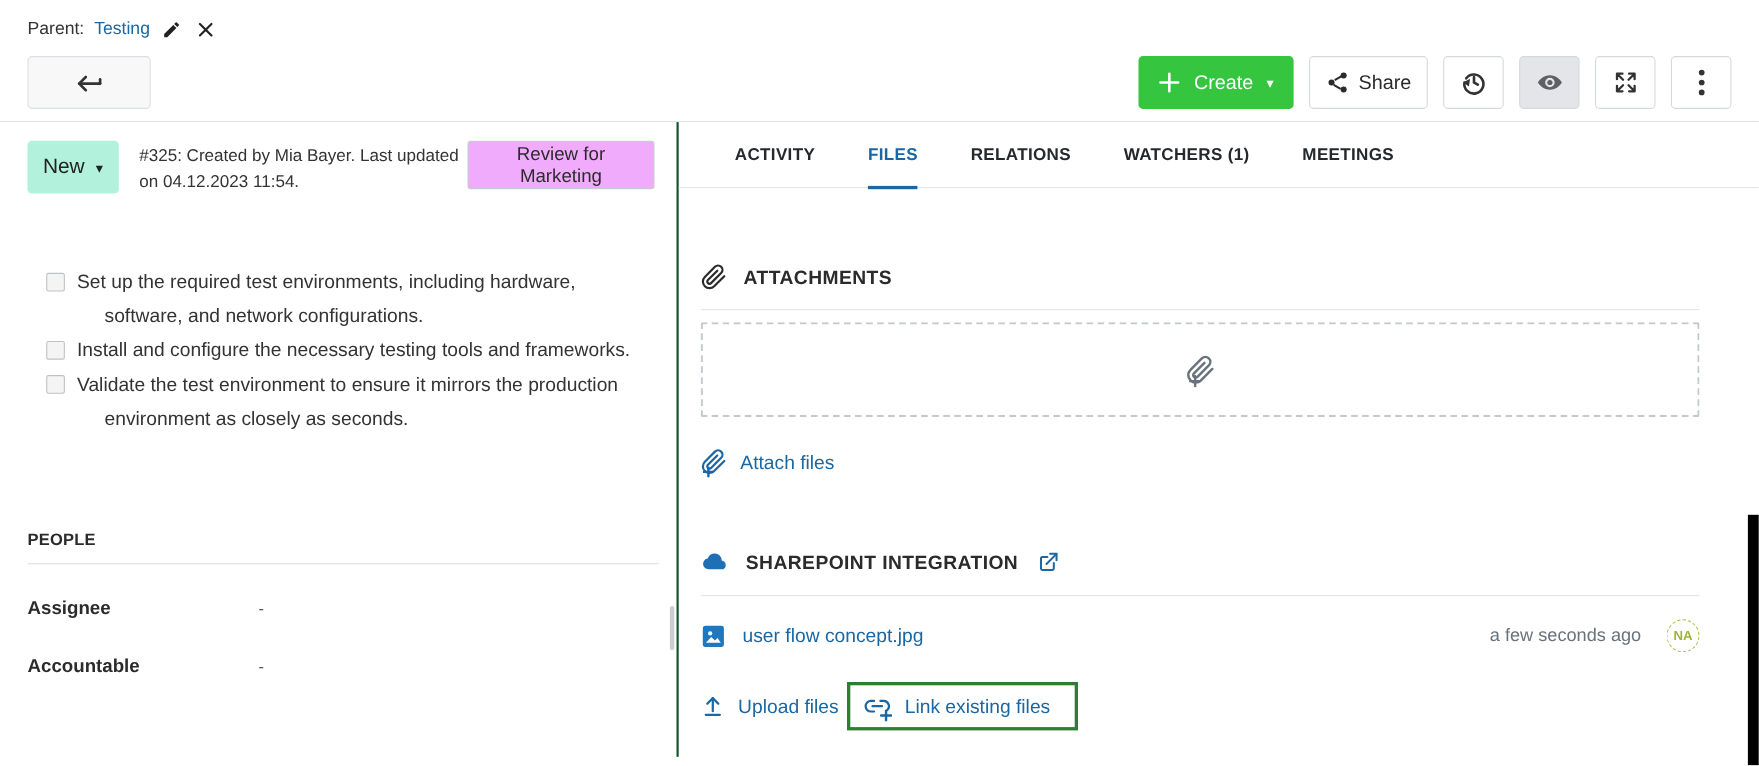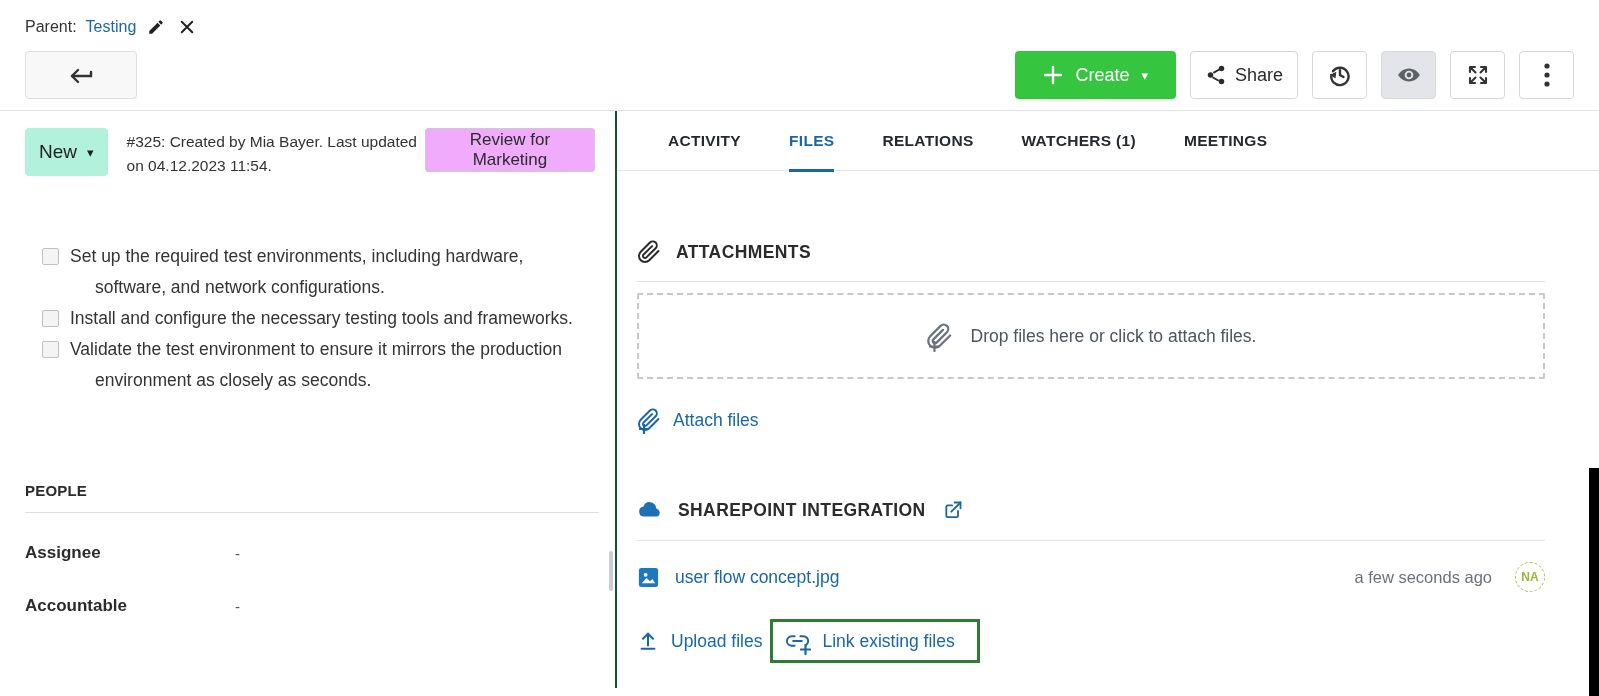--- a/index.html
+++ b/index.html
@@ -11,21 +11,21 @@
   .parent-label{color:#333;}
   .parent-link{color:#1a67a3;cursor:pointer;}
   .mini-icon{display:inline-flex;align-items:center;justify-content:center;width:22px;height:22px;color:#222;cursor:pointer;}
 
   .header-row{display:flex;align-items:center;padding:12px 25px 0 25px;height:62px;}
   .back-btn{width:112px;height:48px;background:#f8f8f8;border:1px solid #dcdfe2;border-radius:4px;display:flex;align-items:center;justify-content:center;color:#333;cursor:pointer;}
   .title-wrap{display:flex;align-items:baseline;gap:14px;margin-left:47px;white-space:nowrap;}
   .type-label{font-size:23px;font-weight:700;color:#0f9d70;letter-spacing:.5px;}
   .page-title{font-size:23px;font-weight:700;color:#2b2b2b;}
   .header-actions{margin-left:auto;display:flex;align-items:center;gap:14px;}
-  .create-btn{display:flex;align-items:center;gap:12px;height:48px;padding:0 28px;background:#35c53f;border:none;border-radius:4px;color:#fff;font-size:18px;cursor:pointer;}
+  .create-btn{display:flex;align-items:center;gap:12px;height:48px;padding:0 18px;background:#35c53f;border:none;border-radius:4px;color:#fff;font-size:18px;cursor:pointer;}
   .share-btn{display:flex;align-items:center;gap:8px;height:48px;padding:0 14px;background:#fff;border:1px solid #d6d9dc;border-radius:4px;color:#2b2b2b;font-size:18px;cursor:pointer;}
   .icon-btn{width:55px;height:48px;display:flex;align-items:center;justify-content:center;background:#fff;border:1px solid #d6d9dc;border-radius:4px;color:#333;cursor:pointer;}
   .icon-btn.active{background:#e3e5e8;color:#5d6166;}
   .top-divider{border:none;border-top:1px solid #dfe5ea;margin:10px 0 0 0;}
 
   
   .content{display:flex;height:577px;}
   .left-panel{width:617px;border-right:2px solid #14532d;position:relative;}
   .right-panel{flex:1;position:relative;}
 
@@ -238,21 +238,20 @@
 
         <div class="dropzone">
           <span style="position:relative;">
             <svg width="27" height="27" viewBox="0 0 24 24" fill="none" stroke="currentColor" stroke-width="2" stroke-linecap="round" stroke-linejoin="round">
                 <path d="M21.44 11.05l-9.19 9.19a6 6 0 0 1-8.49-8.49l9.19-9.19a4 4 0 0 1 5.66 5.66l-9.2 9.19a2 2 0 0 1-2.83-2.83l8.49-8.48"></path>
               </svg>
             <svg width="11" height="11" viewBox="0 0 12 12" style="position:absolute;left:3px;bottom:-2px;" fill="none" stroke="currentColor" stroke-width="2.4" stroke-linecap="round">
                 <path d="M6 1v10M1 6h10"></path>
               </svg>
           </span>
-          <span class="dropzone-text">Drop files here or click to attach files.</span>
         </div>
 
         <div class="link-line attach-link">
           <span style="position:relative;">
             <svg width="24" height="24" viewBox="0 0 24 24" fill="none" stroke="currentColor" stroke-width="2" stroke-linecap="round" stroke-linejoin="round">
                 <path d="M21.44 11.05l-9.19 9.19a6 6 0 0 1-8.49-8.49l9.19-9.19a4 4 0 0 1 5.66 5.66l-9.2 9.19a2 2 0 0 1-2.83-2.83l8.49-8.48"></path>
               </svg>
             <svg width="10" height="10" viewBox="0 0 12 12" style="position:absolute;left:2px;bottom:-2px;" fill="none" stroke="currentColor" stroke-width="2.6" stroke-linecap="round">
                 <path d="M6 1v10M1 6h10"></path>
               </svg>

